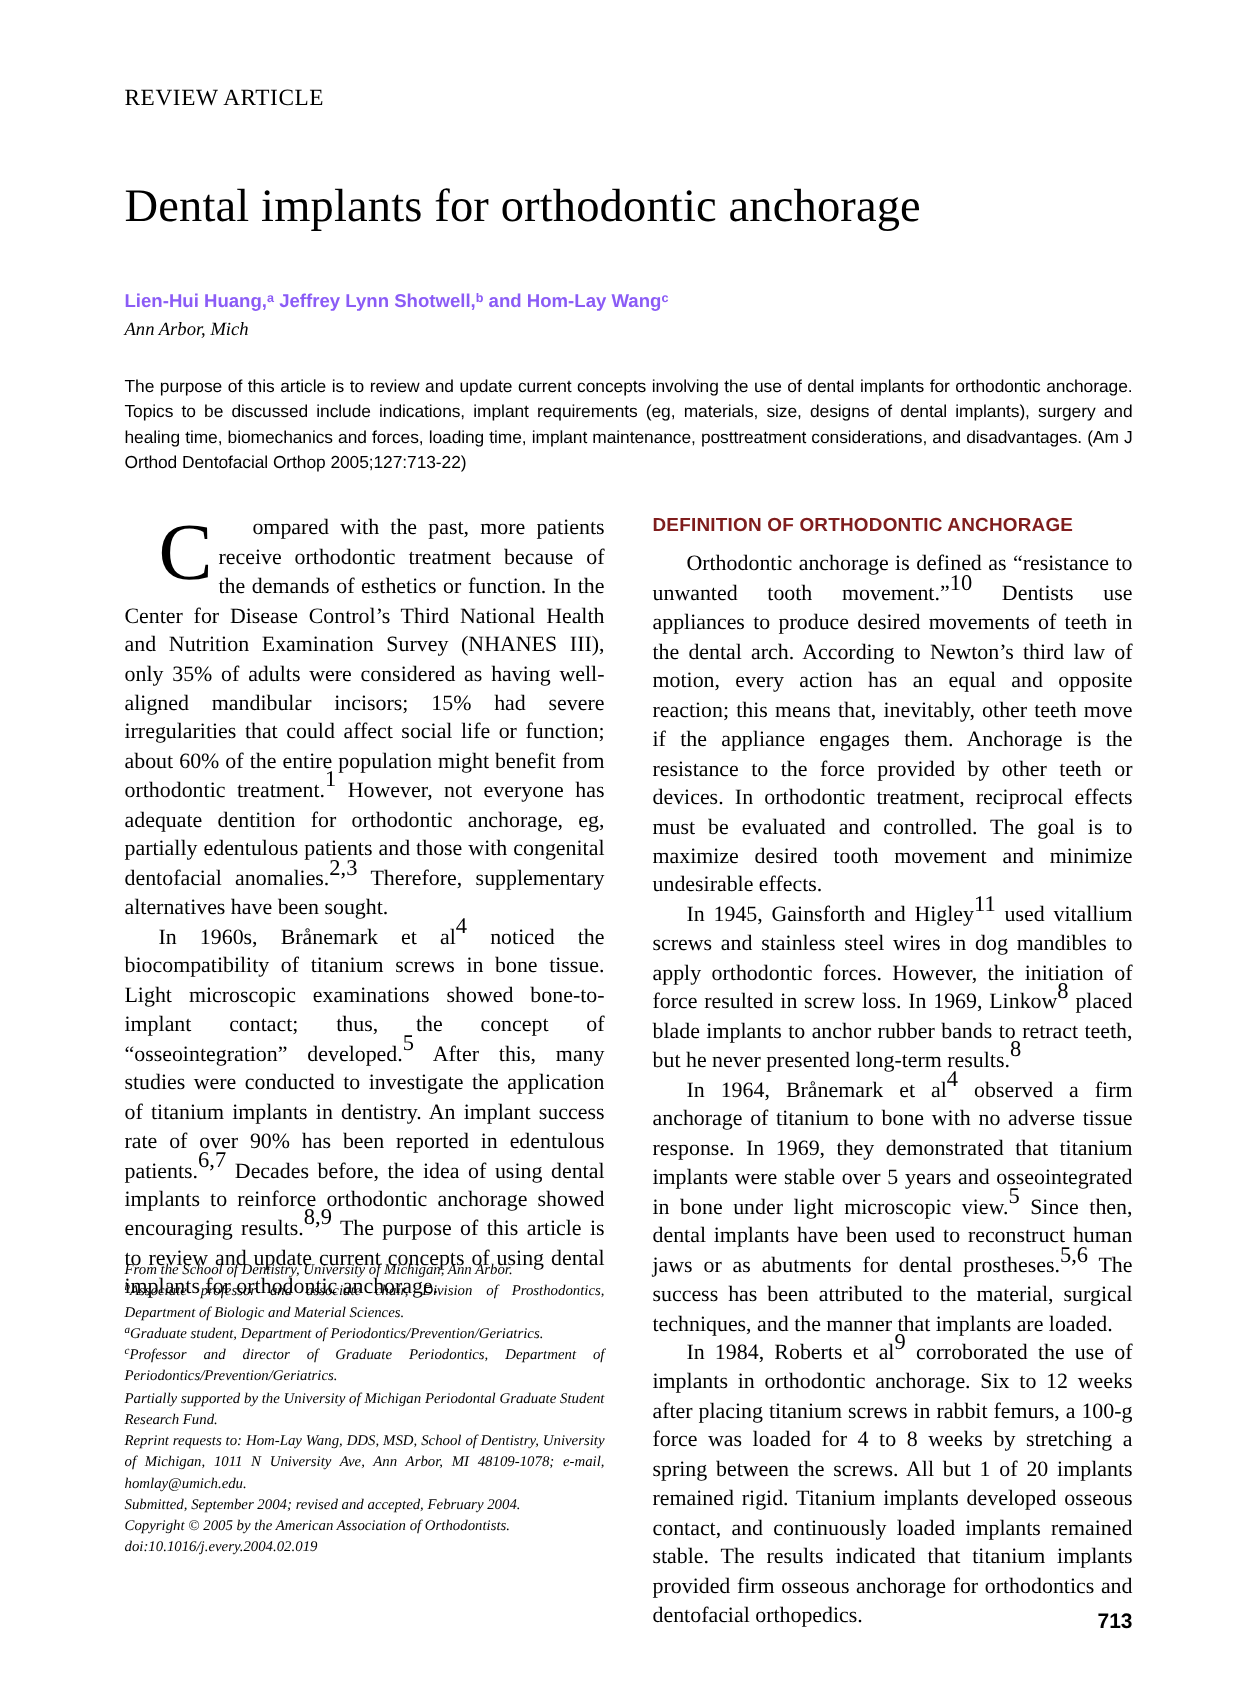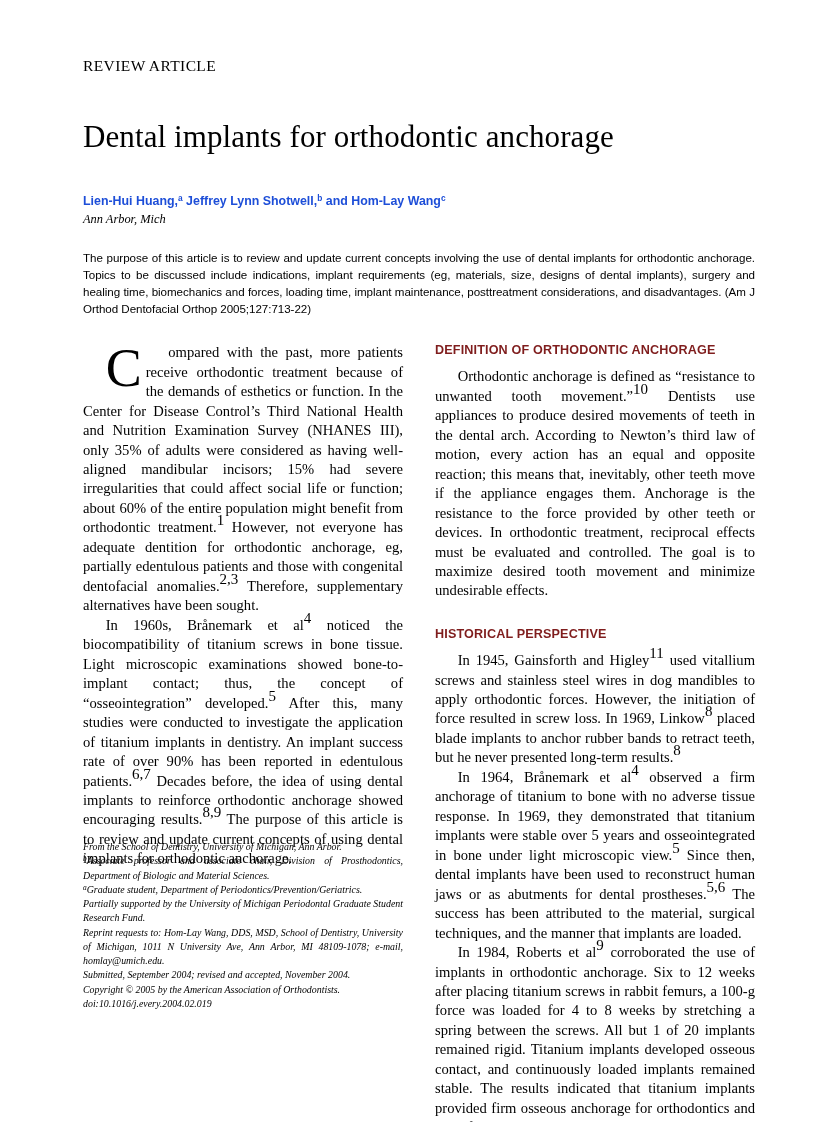--- a/index.html
+++ b/index.html
@@ -46,21 +46,21 @@
     margin: 0 0 38px 0;
     line-height: 1.15;
     color: #000;
   }
   .authors {
     font-family: "Liberation Sans", sans-serif;
     font-size: 12.4px;
     font-weight: bold;
     margin: 0 0 3px 0;
     line-height: 1.25;
-    color: #1d4ed8;
+    color: #8b5cf6;
   }
   .authors sup {
     font-size: 8.4px;
     vertical-align: 0.42em;
     font-weight: bold;
   }
   .affil-city {
     font-family: "Liberation Serif", serif;
     font-style: italic;
     font-size: 12.4px;
@@ -187,37 +187,37 @@
       <div class="col">
 
         <p class="body dropcap-para"><span class="dropcap">C</span><span>ompared with the past, more patients receive orthodontic treatment because of the demands of esthetics or function. In the Center for Disease Control’s Third National Health and Nutrition Examination Survey (NHANES III), only 35% of adults were considered as having well-aligned mandibular incisors; 15% had severe irregularities that could affect social life or function; about 60% of the entire population might benefit from orthodontic treatment.</span><sup>1</sup><span> However, not everyone has adequate dentition for orthodontic anchorage, eg, partially edentulous patients and those with congenital dentofacial anomalies.</span><sup>2,3</sup><span> Therefore, supplementary alternatives have been sought.</span></p>
 
         <p class="body"><span>In 1960s, Brånemark et al</span><sup>4</sup><span> noticed the biocompatibility of titanium screws in bone tissue. Light microscopic examinations showed bone-to-implant contact; thus, the concept of “osseointegration” developed.</span><sup>5</sup><span> After this, many studies were conducted to investigate the application of titanium implants in dentistry. An implant success rate of over 90% has been reported in edentulous patients.</span><sup>6,7</sup><span> Decades before, the idea of using dental implants to reinforce orthodontic anchorage showed encouraging results.</span><sup>8,9</sup><span> The purpose of this article is to review and update current concepts of using dental implants for orthodontic anchorage.</span></p>
 
         <div class="footnotes">
           <p>From the School of Dentistry, University of Michigan, Ann Arbor.</p>
           <p><sup>b</sup><span>Associate professor and associate chair, Division of Prosthodontics, Department of Biologic and Material Sciences.</span></p>
           <p><sup>a</sup><span>Graduate student, Department of Periodontics/Prevention/Geriatrics.</span></p>
+          <p><sup>c</sup><span>Professor and director of Graduate Periodontics, Department of Periodontics/Prevention/Geriatrics.</span></p>
           <p>Partially supported by the University of Michigan Periodontal Graduate Student Research Fund.</p>
           <p>Reprint requests to: Hom-Lay Wang, DDS, MSD, School of Dentistry, University of Michigan, 1011 N University Ave, Ann Arbor, MI 48109-1078; e-mail, homlay@umich.edu.</p>
-          <p>Submitted, September 2004; revised and accepted, November 2004.</p>
+          <p>Submitted, September 2004; revised and accepted, February 2004.</p>
           <p>Copyright © 2005 by the American Association of Orthodontists.</p>
           <p>doi:10.1016/j.every.2004.02.019</p>
         </div>
 
       </div>
 
       <div class="col">
         <div class="right-col-inner">
 
           <h2 class="sec">DEFINITION OF ORTHODONTIC ANCHORAGE</h2>
 
           <p class="body"><span>Orthodontic anchorage is defined as “resistance to unwanted tooth movement.”</span><sup>10</sup><span> Dentists use appliances to produce desired movements of teeth in the dental arch. According to Newton’s third law of motion, every action has an equal and opposite reaction; this means that, inevitably, other teeth move if the appliance engages them. Anchorage is the resistance to the force provided by other teeth or devices. In orthodontic treatment, reciprocal effects must be evaluated and controlled. The goal is to maximize desired tooth movement and minimize undesirable effects.</span></p>
 
-          <h2 class="sec spaced">HISTORICAL PERSPECTIVE</h2>
 
           <p class="body"><span>In 1945, Gainsforth and Higley</span><sup>11</sup><span> used vitallium screws and stainless steel wires in dog mandibles to apply orthodontic forces. However, the initiation of force resulted in screw loss. In 1969, Linkow</span><sup>8</sup><span> placed blade implants to anchor rubber bands to retract teeth, but he never presented long-term results.</span><sup>8</sup></p>
 
           <p class="body"><span>In 1964, Brånemark et al</span><sup>4</sup><span> observed a firm anchorage of titanium to bone with no adverse tissue response. In 1969, they demonstrated that titanium implants were stable over 5 years and osseointegrated in bone under light microscopic view.</span><sup>5</sup><span> Since then, dental implants have been used to reconstruct human jaws or as abutments for dental prostheses.</span><sup>5,6</sup><span> The success has been attributed to the material, surgical techniques, and the manner that implants are loaded.</span></p>
 
           <p class="body"><span>In 1984, Roberts et al</span><sup>9</sup><span> corroborated the use of implants in orthodontic anchorage. Six to 12 weeks after placing titanium screws in rabbit femurs, a 100-g force was loaded for 4 to 8 weeks by stretching a spring between the screws. All but 1 of 20 implants remained rigid. Titanium implants developed osseous contact, and continuously loaded implants remained stable. The results indicated that titanium implants provided firm osseous anchorage for orthodontics and dentofacial orthopedics.</span></p>
 
           <div class="page-number">713</div>
         </div>
       </div>

